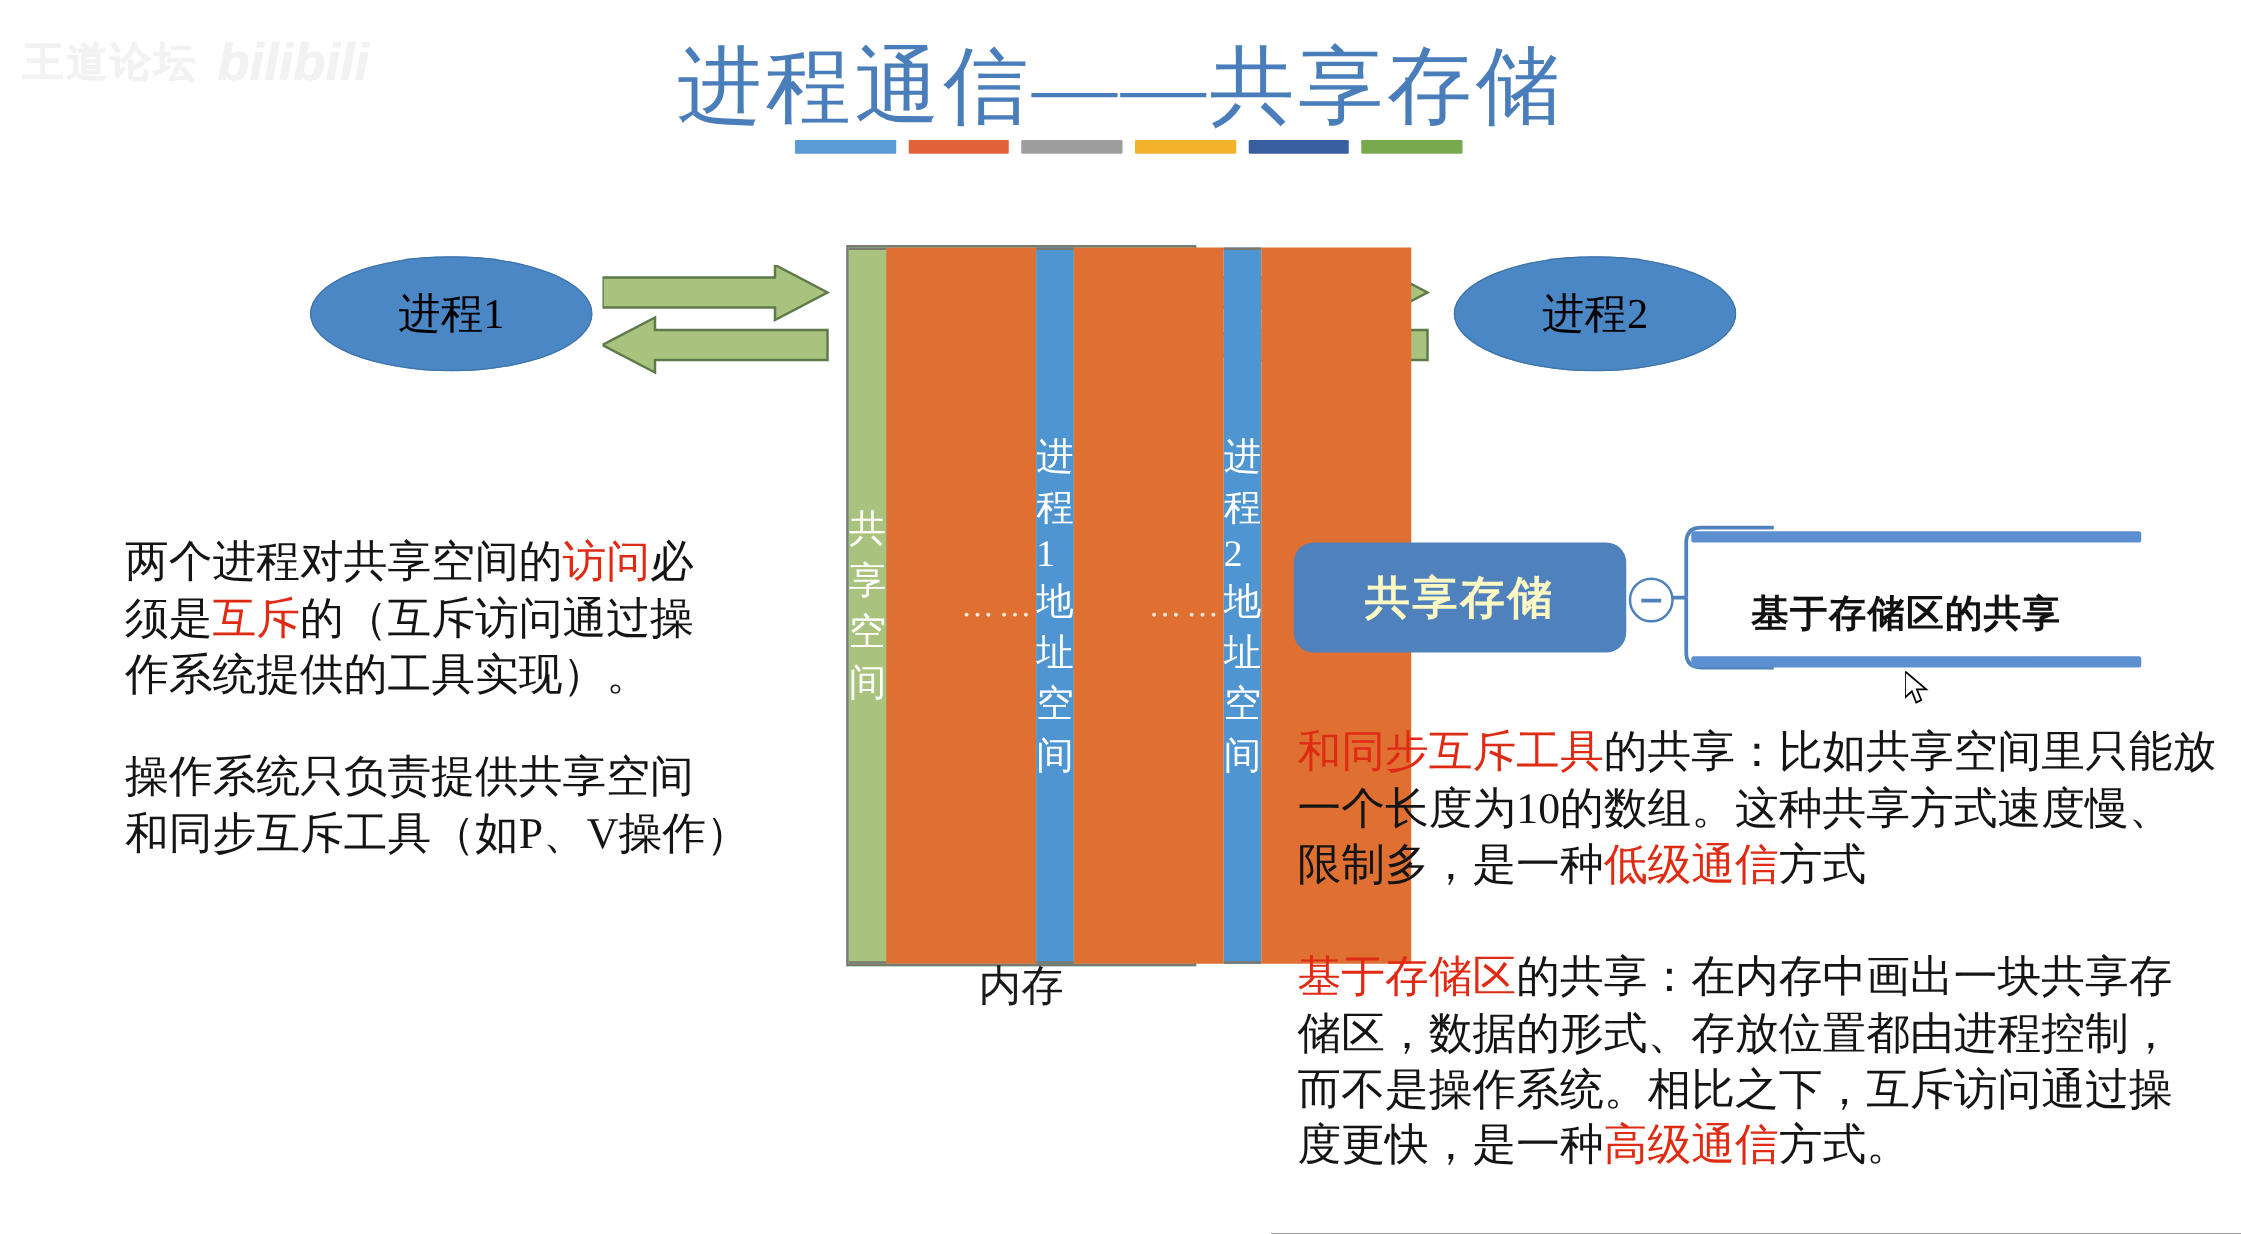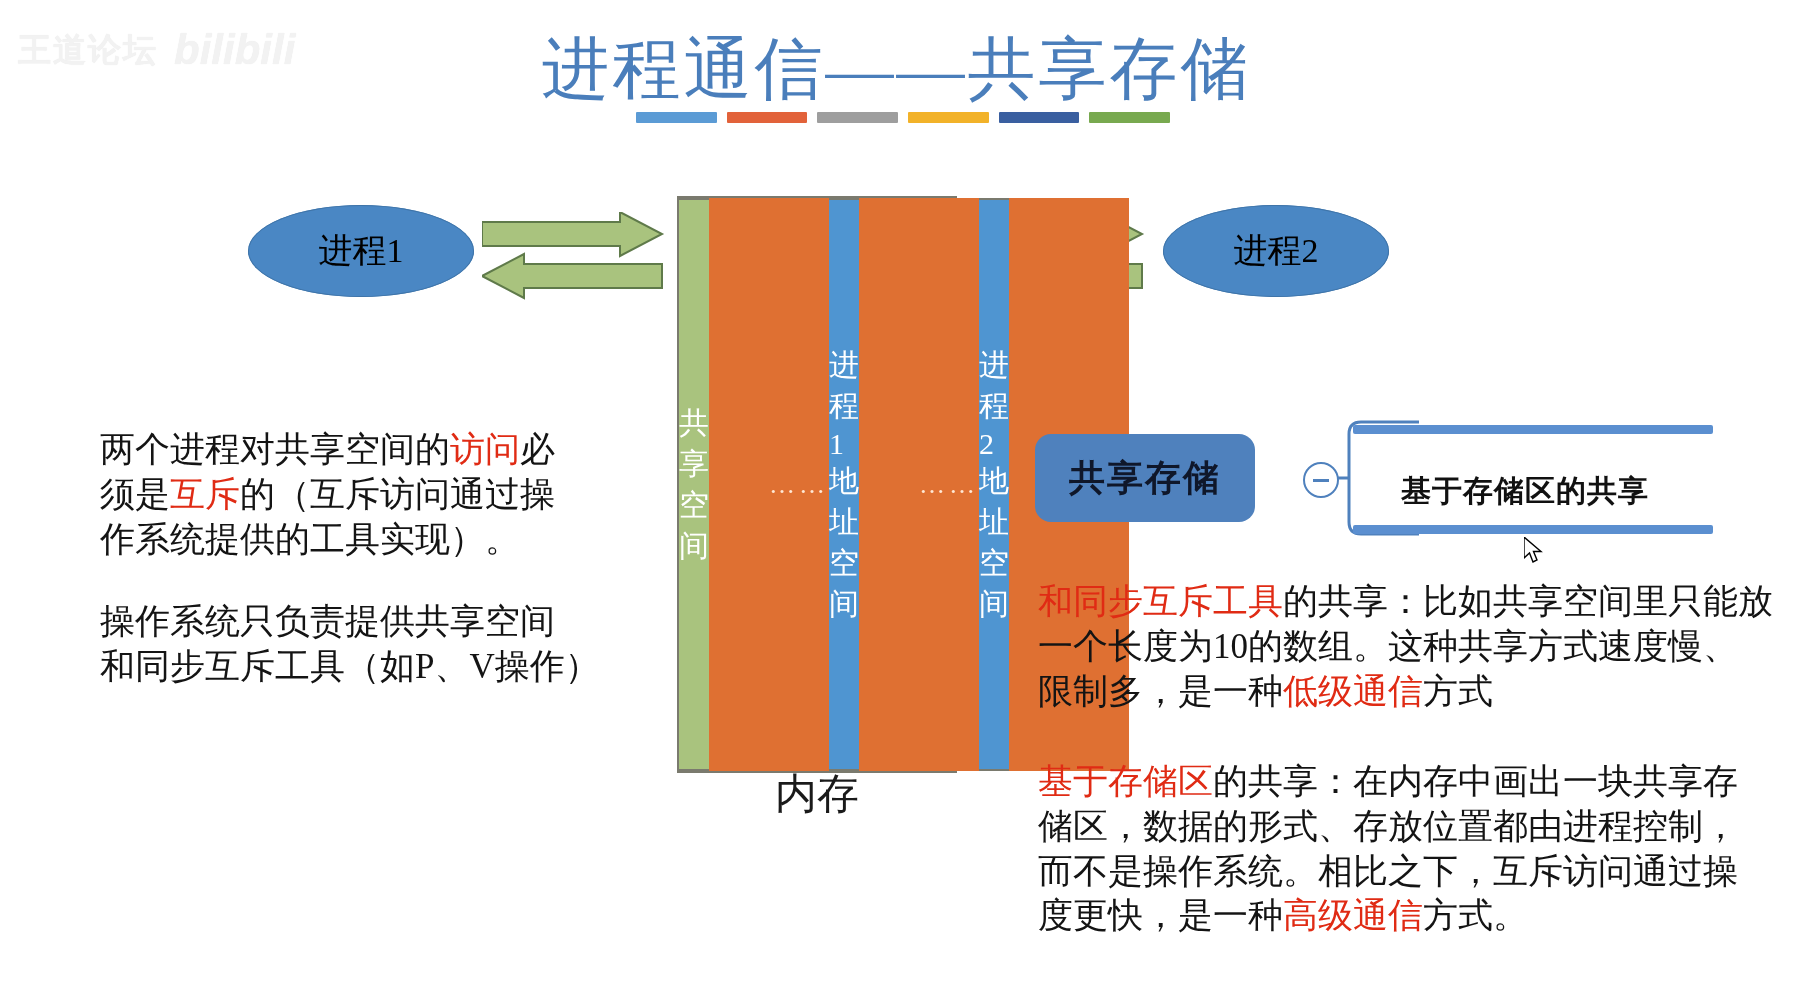--- a/index.html
+++ b/index.html
@@ -97,21 +97,21 @@
     font-size: 26px;
     letter-spacing: 4px;
     line-height: 1;
   }
   #memory-label {
     position: absolute;
     left: 677px;
     top: 766px;
     width: 280px;
     text-align: center;
-    font-size: 42px;
+    font-size: 34px;
     color: #1a1a1a;
   }
 
   
   .proc-ellipse {
     position: absolute;
     width: 226px;
     height: 92px;
     border-radius: 50%;
     background: #4a87c4;
@@ -126,28 +126,28 @@
   #proc2 { left: 1163px; top: 205px; }
 
   
   .arrow-pair { position: absolute; }
 
   
   #mm-root {
     position: absolute;
     left: 1035px;
     top: 434px;
-    width: 220px;
+    width: 266px;
     height: 88px;
     background: #4f81bd;
     border-radius: 16px;
     display: flex;
     align-items: center;
     justify-content: center;
-    color: #0f172a;
+    color: #fef9c3;
     font-size: 36px;
     font-weight: bold;
     font-family: "Liberation Sans", sans-serif;
     letter-spacing: 2px;
   }
   #mm-toggle {
     position: absolute;
     left: 1303px;
     top: 462px;
     width: 32px;

